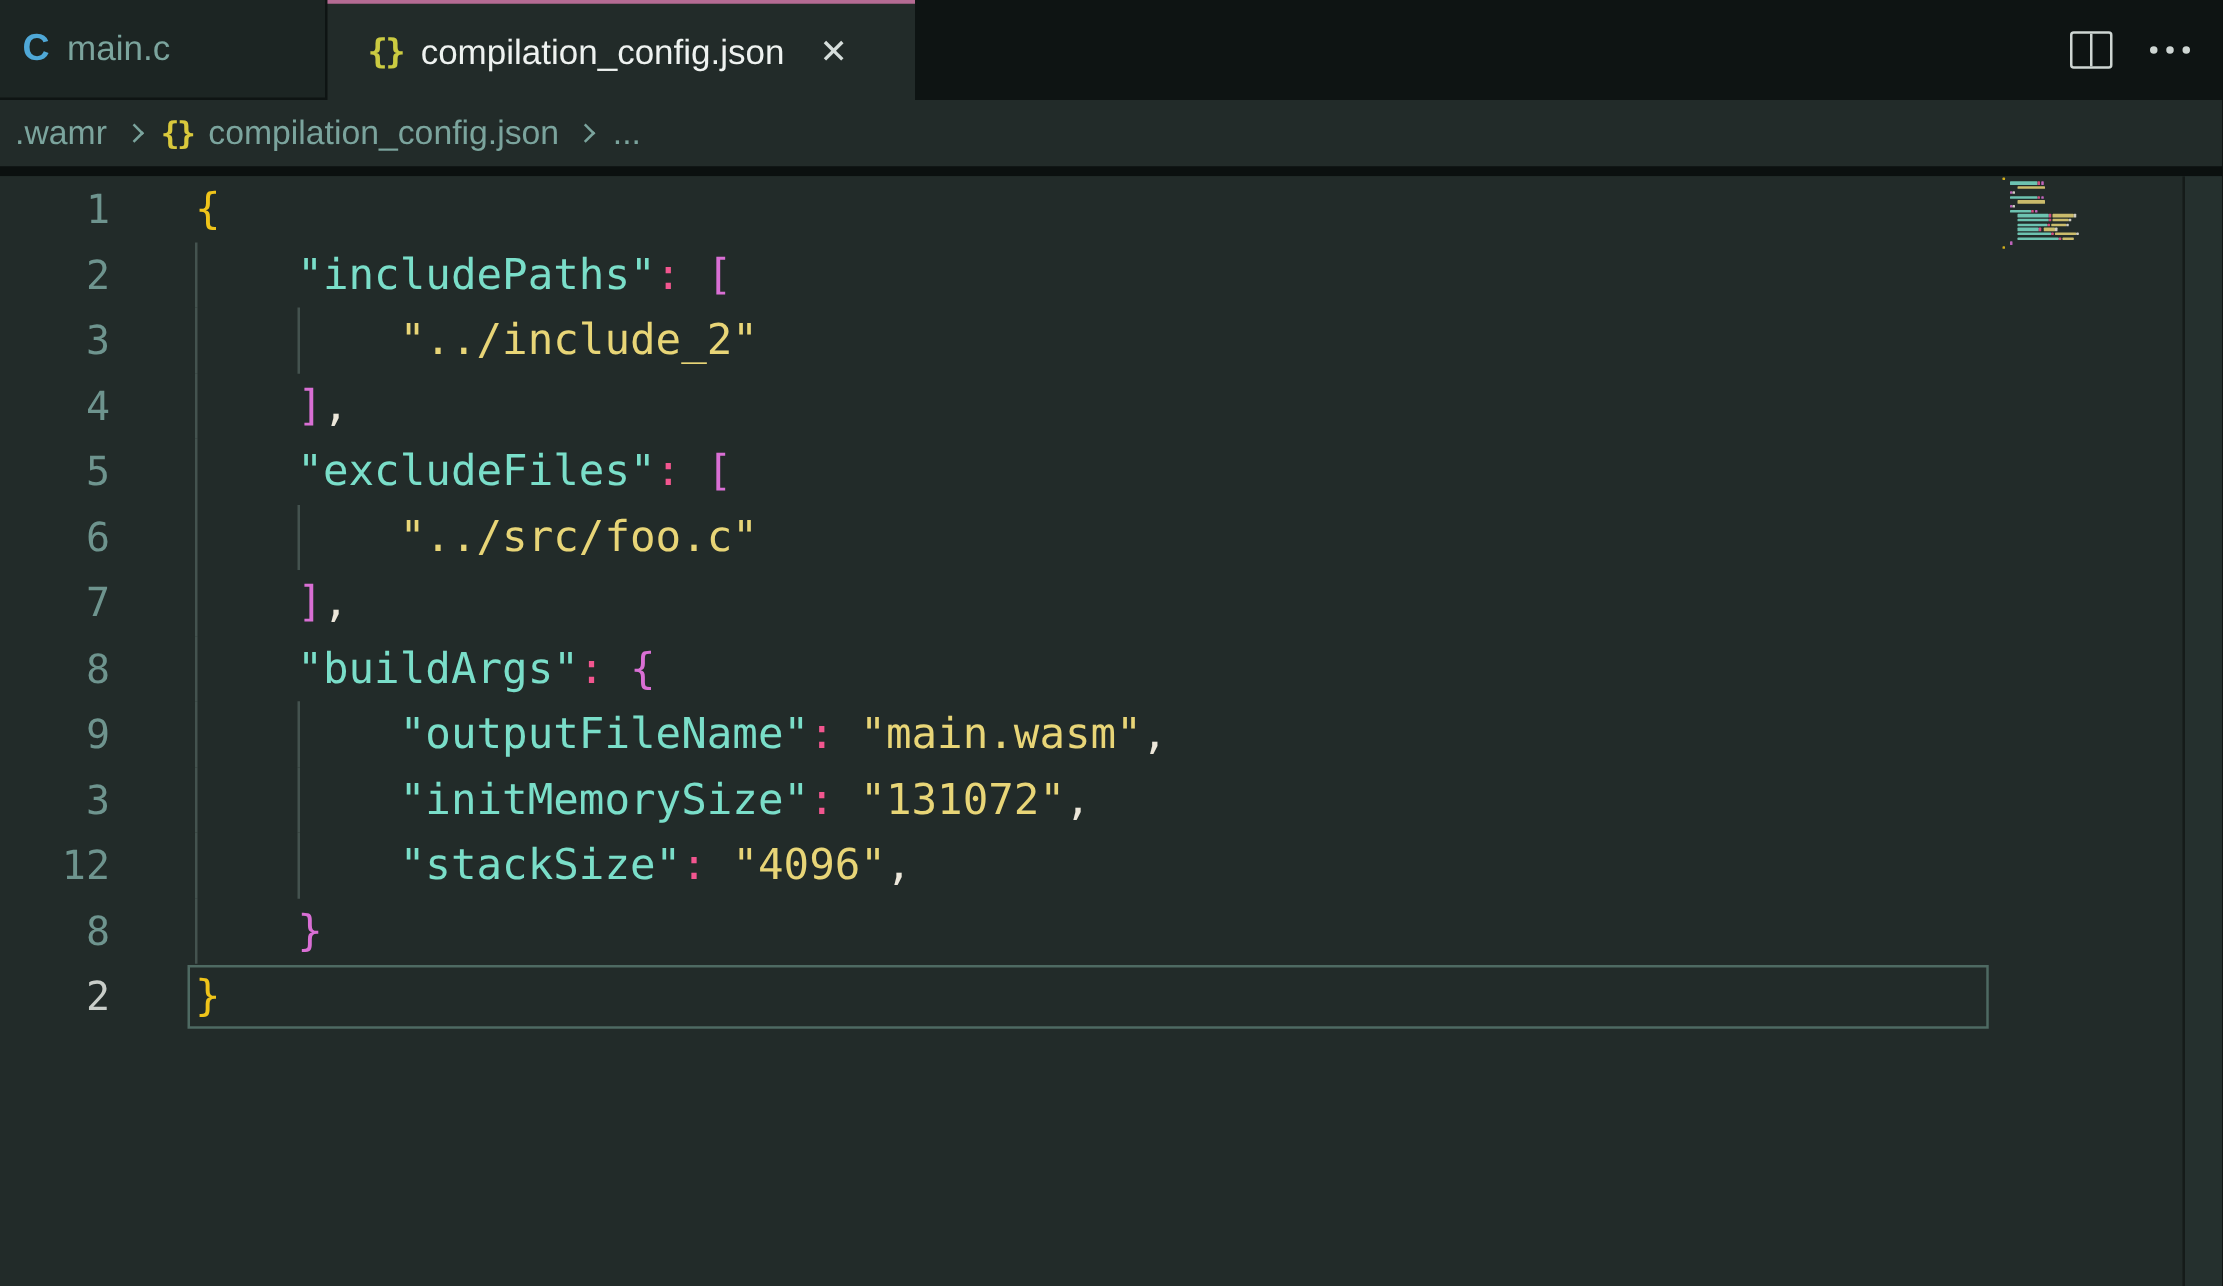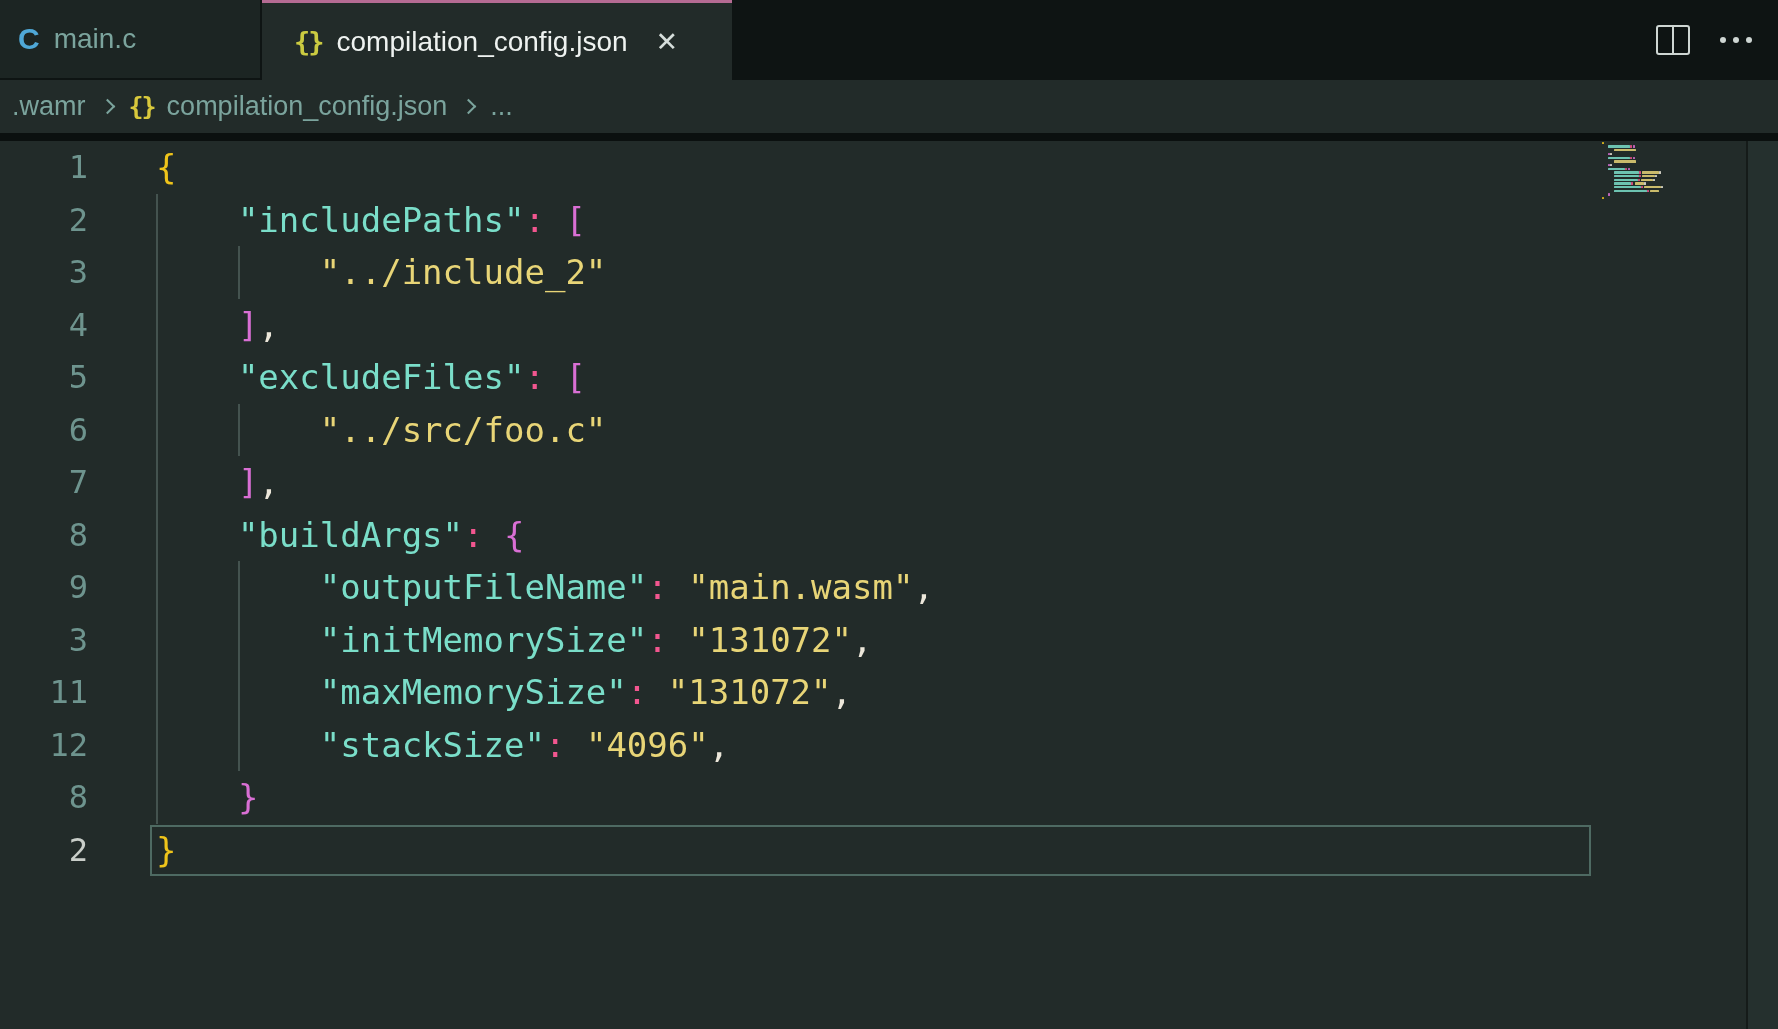--- a/index.html
+++ b/index.html
@@ -139,21 +139,20 @@
         <div class="code-line"><div class="gutter">1</div><div class="code-body"><span class="tk-gold">{</span></div></div>
         <div class="code-line"><div class="gutter">2</div><div class="code-body"><span class="guide" style="left: calc(0ch + 68px);"></span><span>    </span><span class="tk-key">"includePaths"</span><span class="tk-colon">:</span><span> </span><span class="tk-orchid">[</span></div></div>
         <div class="code-line"><div class="gutter">3</div><div class="code-body"><span class="guide" style="left: calc(0ch + 68px);"></span><span class="guide" style="left: calc(4ch + 68px);"></span><span>        </span><span class="tk-str">"../include_2"</span></div></div>
         <div class="code-line"><div class="gutter">4</div><div class="code-body"><span class="guide" style="left: calc(0ch + 68px);"></span><span>    </span><span class="tk-orchid">]</span><span class="tk-punc">,</span></div></div>
         <div class="code-line"><div class="gutter">5</div><div class="code-body"><span class="guide" style="left: calc(0ch + 68px);"></span><span>    </span><span class="tk-key">"excludeFiles"</span><span class="tk-colon">:</span><span> </span><span class="tk-orchid">[</span></div></div>
         <div class="code-line"><div class="gutter">6</div><div class="code-body"><span class="guide" style="left: calc(0ch + 68px);"></span><span class="guide" style="left: calc(4ch + 68px);"></span><span>        </span><span class="tk-str">"../src/foo.c"</span></div></div>
         <div class="code-line"><div class="gutter">7</div><div class="code-body"><span class="guide" style="left: calc(0ch + 68px);"></span><span>    </span><span class="tk-orchid">]</span><span class="tk-punc">,</span></div></div>
         <div class="code-line"><div class="gutter">8</div><div class="code-body"><span class="guide" style="left: calc(0ch + 68px);"></span><span>    </span><span class="tk-key">"buildArgs"</span><span class="tk-colon">:</span><span> </span><span class="tk-orchid">{</span></div></div>
         <div class="code-line"><div class="gutter">9</div><div class="code-body"><span class="guide" style="left: calc(0ch + 68px);"></span><span class="guide" style="left: calc(4ch + 68px);"></span><span>        </span><span class="tk-key">"outputFileName"</span><span class="tk-colon">:</span><span> </span><span class="tk-str">"main.wasm"</span><span class="tk-punc">,</span></div></div>
         <div class="code-line"><div class="gutter">3</div><div class="code-body"><span class="guide" style="left: calc(0ch + 68px);"></span><span class="guide" style="left: calc(4ch + 68px);"></span><span>        </span><span class="tk-key">"initMemorySize"</span><span class="tk-colon">:</span><span> </span><span class="tk-str">"131072"</span><span class="tk-punc">,</span></div></div>
-        <div class="code-line"><div class="gutter">11</div><div class="code-body"><span class="guide" style="left: calc(0ch + 68px);"></span><span class="guide" style="left: calc(4ch + 68px);"></span><span>        </span><span class="tk-key">"maxMemorySize"</span><span class="tk-colon">:</span><span> </span><span class="tk-str">"131072"</span><span class="tk-punc">,</span></div></div>
         <div class="code-line"><div class="gutter">12</div><div class="code-body"><span class="guide" style="left: calc(0ch + 68px);"></span><span class="guide" style="left: calc(4ch + 68px);"></span><span>        </span><span class="tk-key">"stackSize"</span><span class="tk-colon">:</span><span> </span><span class="tk-str">"4096"</span><span class="tk-punc">,</span></div></div>
         <div class="code-line"><div class="gutter">8</div><div class="code-body"><span class="guide" style="left: calc(0ch + 68px);"></span><span>    </span><span class="tk-orchid">}</span></div></div>
         <div class="code-line active"><div class="gutter">2</div><div class="code-body"><span class="tk-gold">}</span></div><div class="cursor-line-box"></div></div>
       </div>
     <div class="minimap" id="minimap">
         <div class="mm-row">
           <span class="mm-seg" style="left: 0px; width: 2px; background: rgb(239, 196, 26); opacity: 0.85;"></span>
         </div>
         <div class="mm-row">
           <span class="mm-seg" style="left: 6.2px; width: 21.7px; background: rgb(122, 222, 201); opacity: 0.85;"></span>

